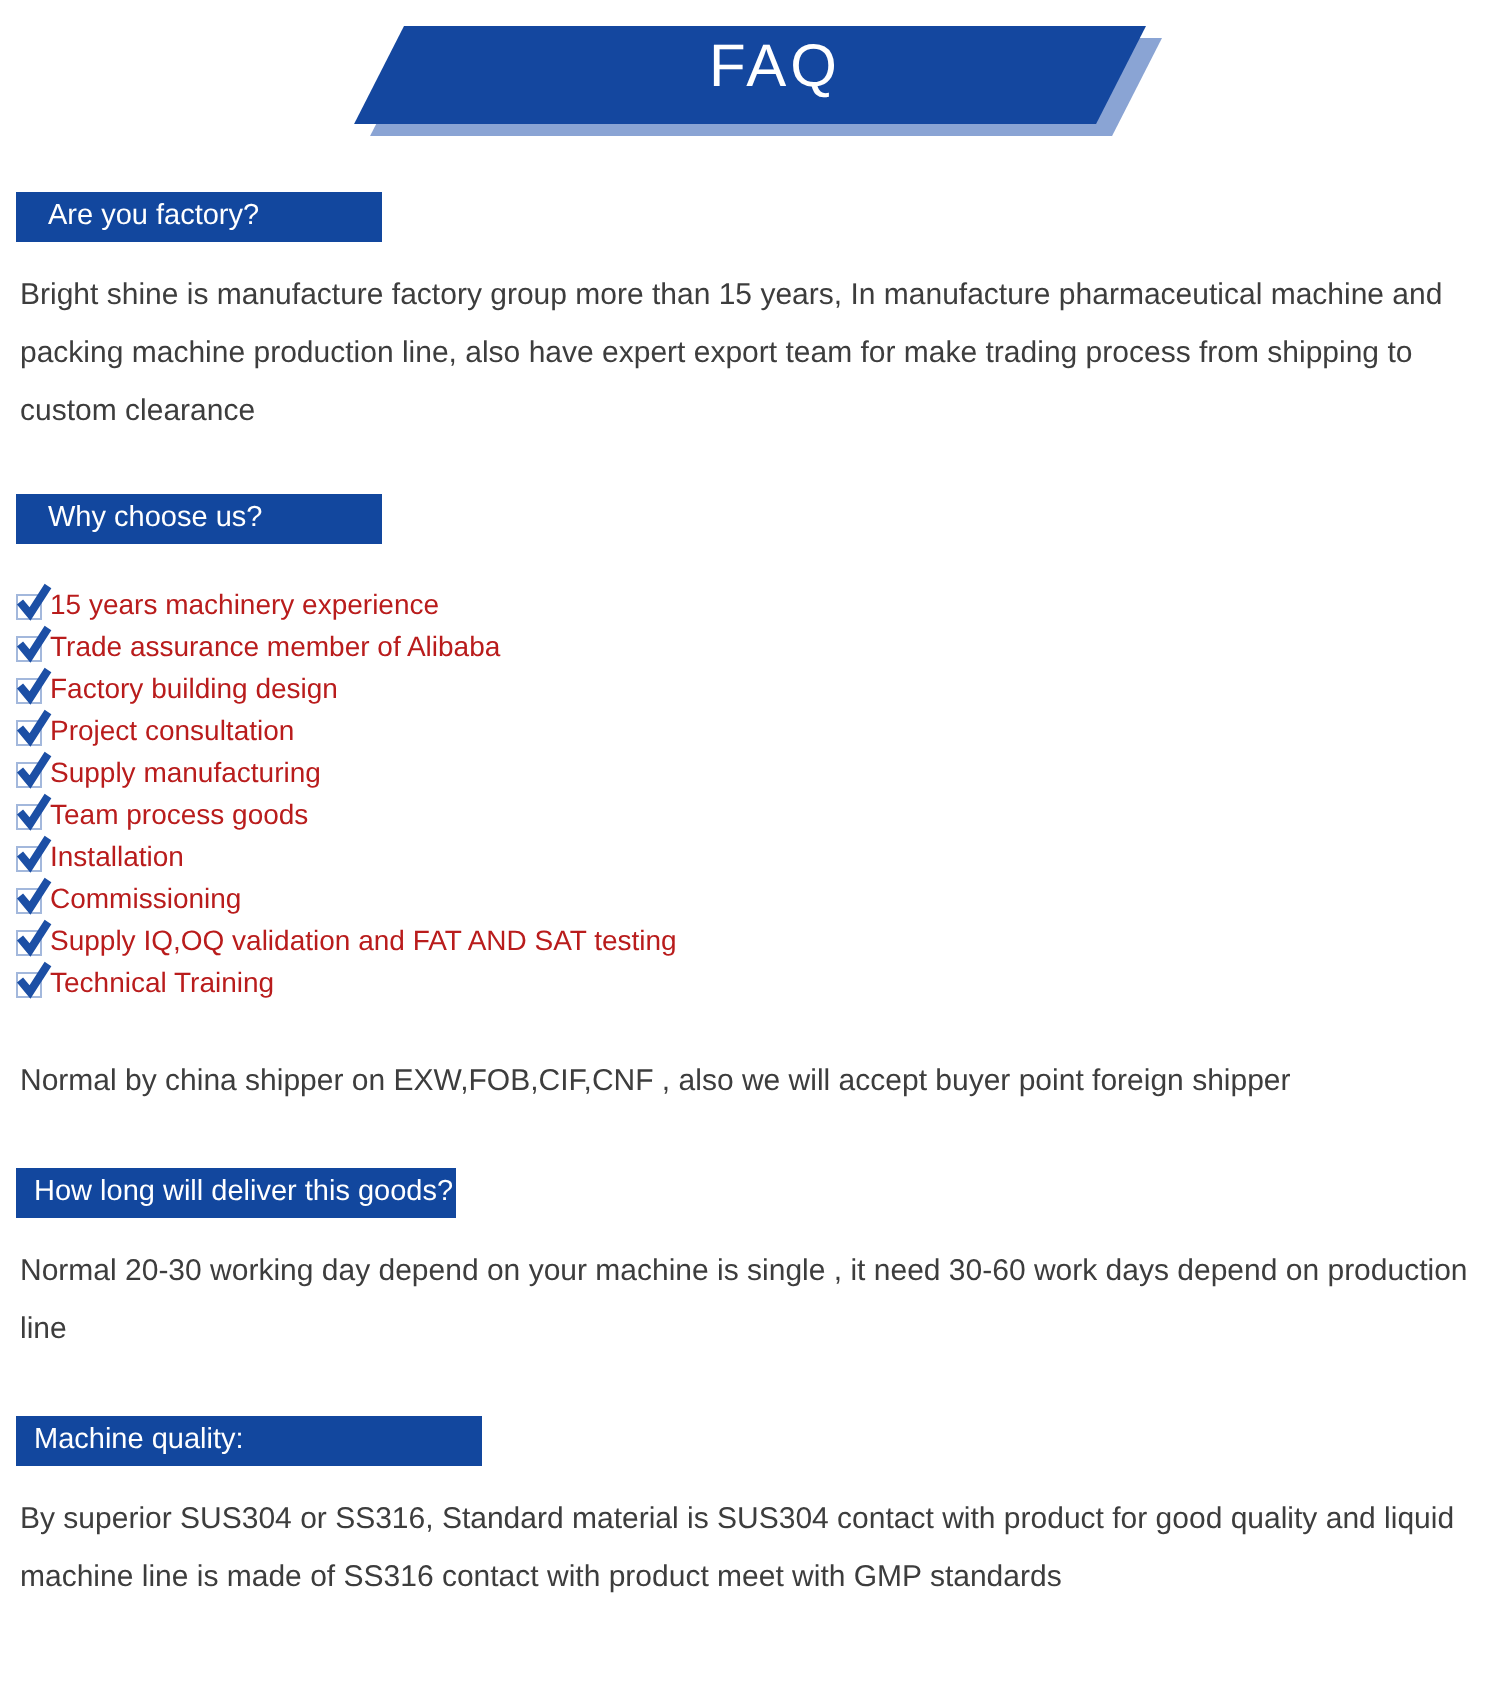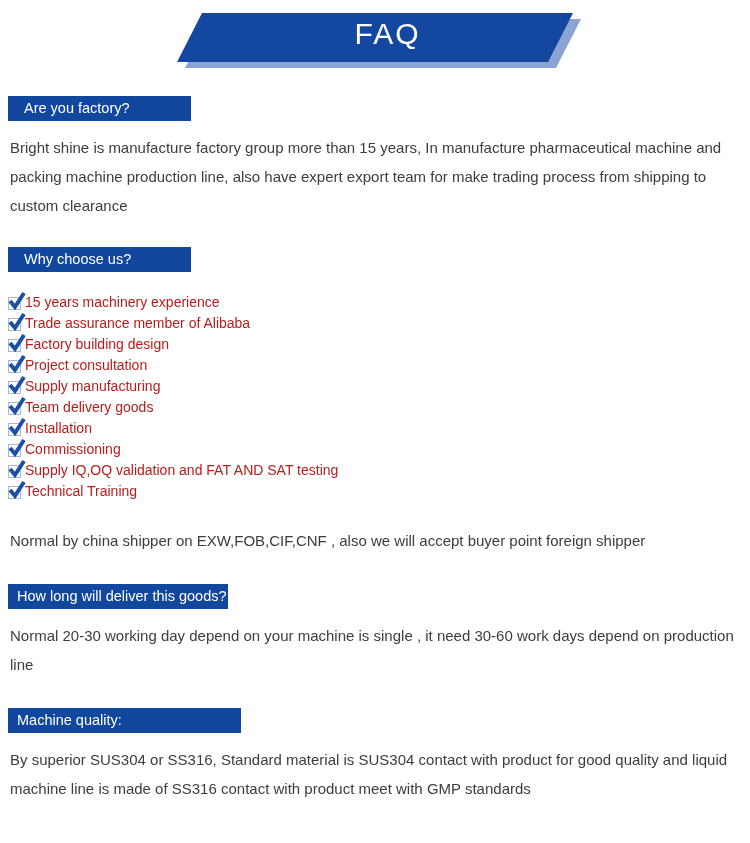--- a/index.html
+++ b/index.html
@@ -154,21 +154,21 @@
           </svg>
         </span>
       <span>Supply manufacturing</span>
     </div>
     <div class="check-item">
       <span class="checkbox">
           <svg viewBox="0 0 17 18">
             <path d="M2 9 L7 15 L16 1" fill="none" stroke="#1c4fa5" stroke-width="4"></path>
           </svg>
         </span>
-      <span>Team delivery goods</span>
+      <span>Team process goods</span>
     </div>
     <div class="check-item">
       <span class="checkbox">
           <svg viewBox="0 0 17 18">
             <path d="M2 9 L7 15 L16 1" fill="none" stroke="#1c4fa5" stroke-width="4"></path>
           </svg>
         </span>
       <span>Installation</span>
     </div>
     <div class="check-item">

